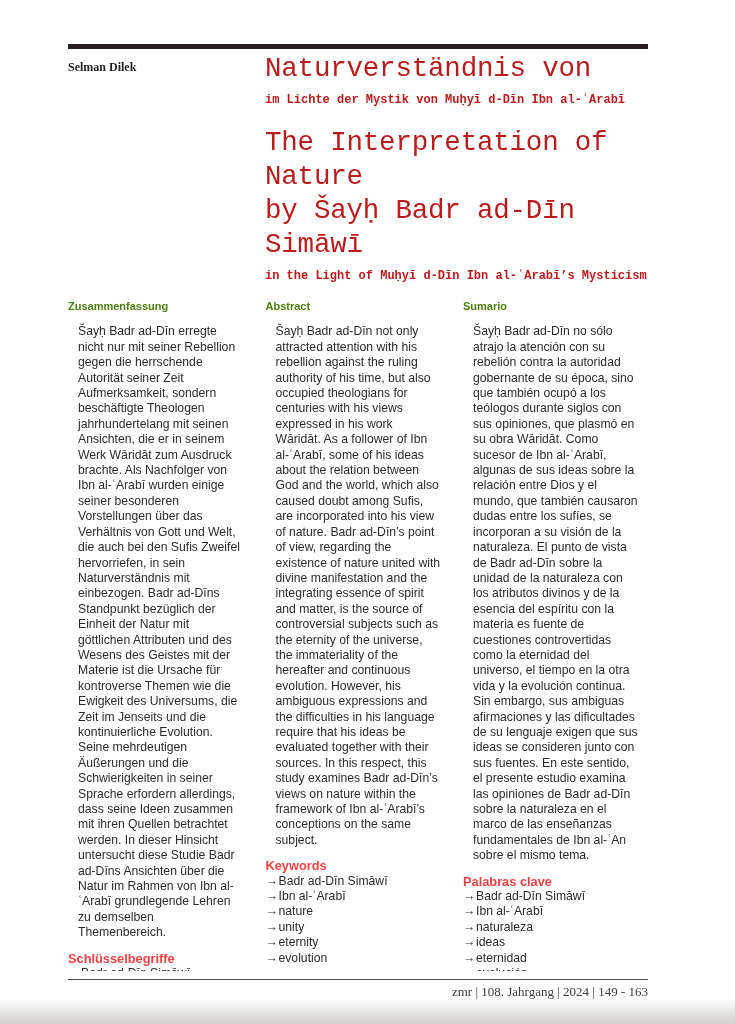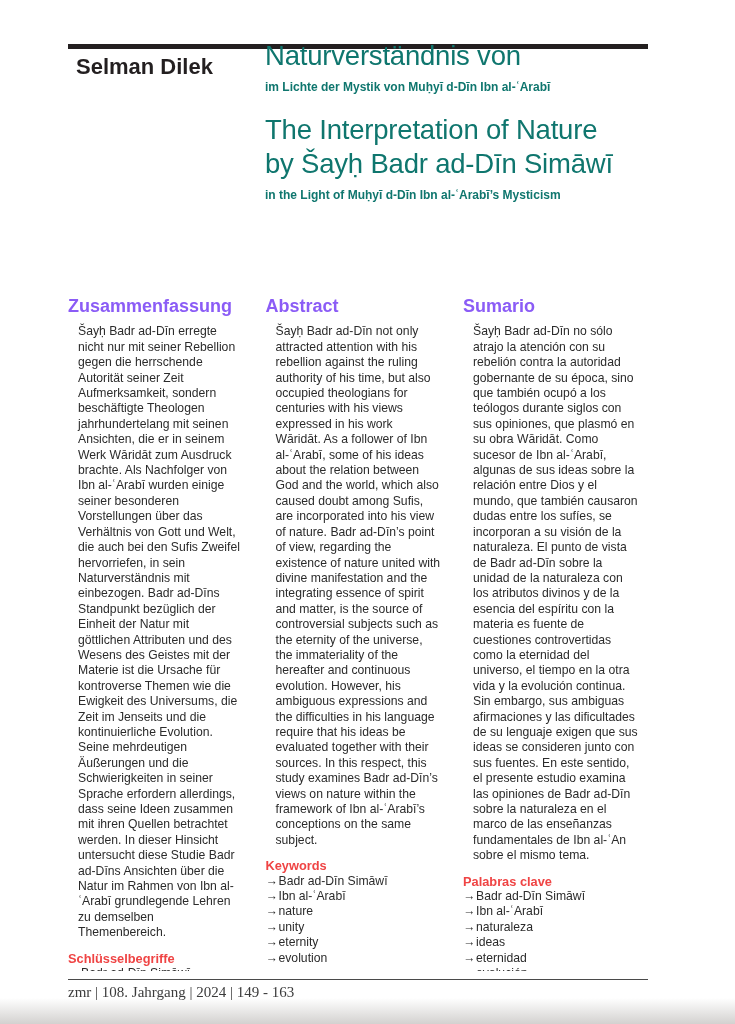--- a/index.html
+++ b/index.html
@@ -10,56 +10,57 @@
     overflow:hidden;
     font-family:"Liberation Sans","DejaVu Sans",sans-serif;
     color:#262626;
   }
   .topbar{
     position:absolute;left:68px;top:44px;width:580px;height:5px;
     background:#231f20;
   }
   
   .author{
-    position:absolute;left:76px;top:57px;width:190px;
-    font-family:Liberation Sans, sans-serif;
-    font-size:22px;line-height:20px;
+    position:absolute;left:68px;top:57px;width:190px;
+    font-family:Liberation Serif, serif;
+    font-size:12px;line-height:20px;
   }
   .author-name{font-weight:bold;color:#231f20;}
   .author-loc{color:#b43342;margin-top:1px;}
   
   .titles{
-    position:absolute;left:265px;top:39px;width:400px;
-    font-family:Liberation Sans, sans-serif;
-    color:#0f766e;
+    position:absolute;left:265px;top:52px;width:400px;
+    font-family:Liberation Mono, monospace;
+    color:#b91c1c;
   }
   .title-main{font-size:27.5px;line-height:34px;font-weight:normal;margin:0;letter-spacing:-0.2px;}
   .title-sub{font-size:12px;line-height:18px;font-weight:bold;margin:5px 0 0 0;}
   .title-en{margin-top:17px;}
   
   .cols{
     position:absolute;left:68px;top:299px;width:580px;height:672px;
     display:flex;gap:12.5px;overflow:hidden;
   }
   .col{width:185px;flex:0 0 185px;font-size:12.2px;line-height:15.4px;color:#2b2b2b;}
-  .col h3{font-size:18px;line-height:15.4px;font-weight:bold;margin:0;color:#8b5cf6;}
+  .col h3{font-size:11px;line-height:15.4px;font-weight:bold;margin:0;color:#4d7c0f;}
   .col p{margin:10px;hyphens:auto;-webkit-hyphens:auto;}
   .col h4{font-size:12.8px;line-height:15.4px;font-weight:bold;margin:0;color:#ef4444;}
   .kw-row{display:flex;line-height:15.4px;}
   .kw-arrow{width:13px;flex:0 0 13px;color:#2b2b2b;}
   .kw-text{flex:1;}
   
   .footer-rule{
     position:absolute;left:68px;top:979px;width:580px;height:1px;
     background:#4a4a4a;
   }
   .footer-text{
     position:absolute;left:68px;top:984px;width:580px;
+    text-align:right;
     font-family:"Liberation Serif","DejaVu Serif",serif;
-    font-size:15px;color:#3b3b3b;
+    font-size:13px;color:#3b3b3b;
   }
   .bottom-shade{
     position:absolute;left:0;bottom:0;width:735px;height:26px;
     background:linear-gradient(to bottom, rgba(208,206,204,0), rgba(203,201,199,0.85));
     pointer-events:none;
   }
 </style>
 </head>
 <body>
 

